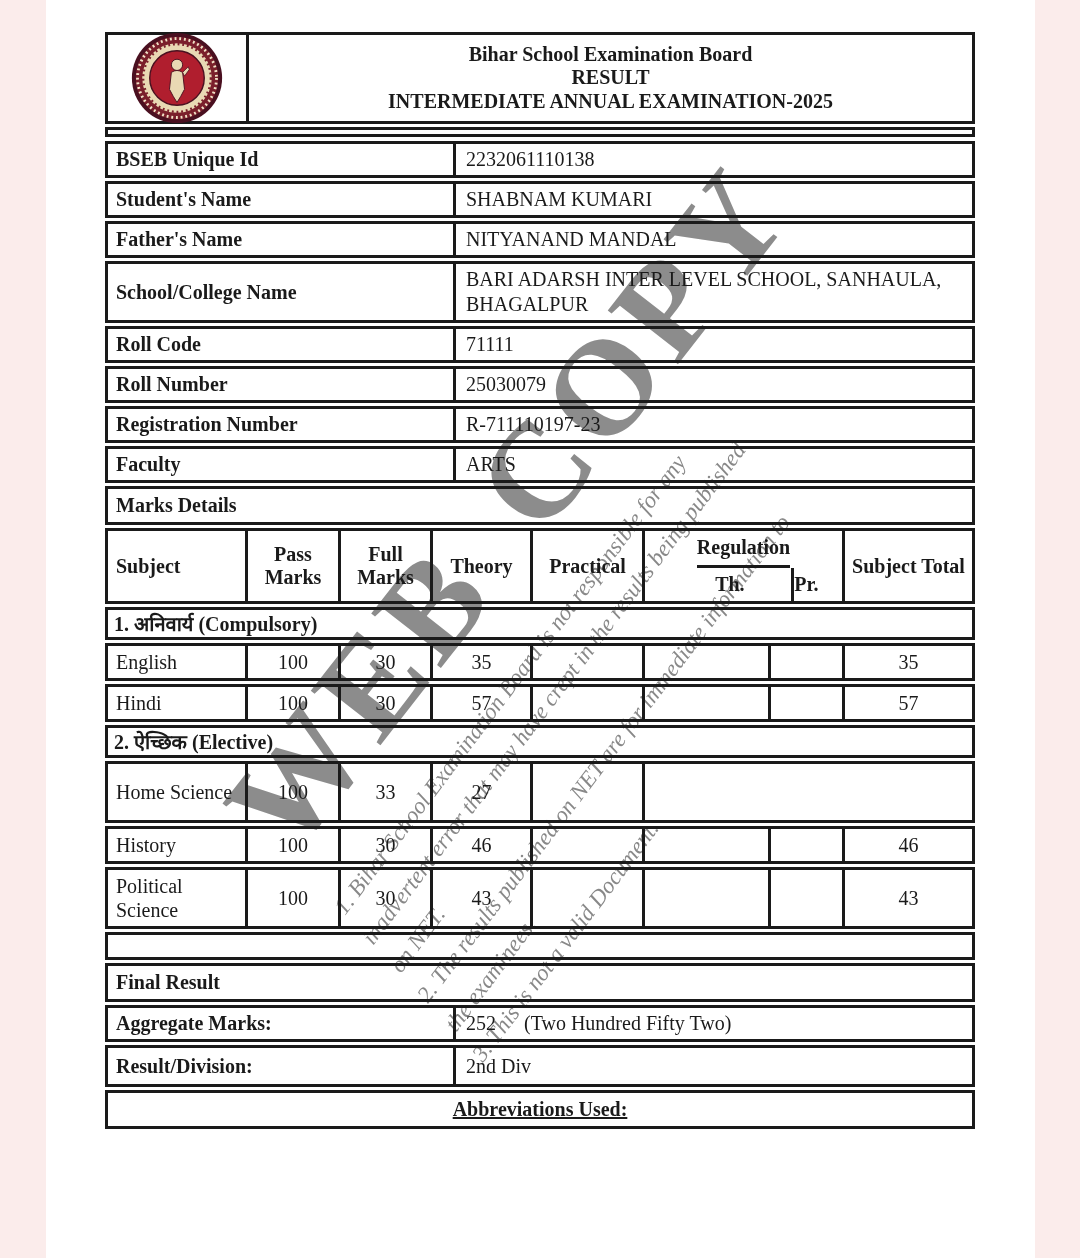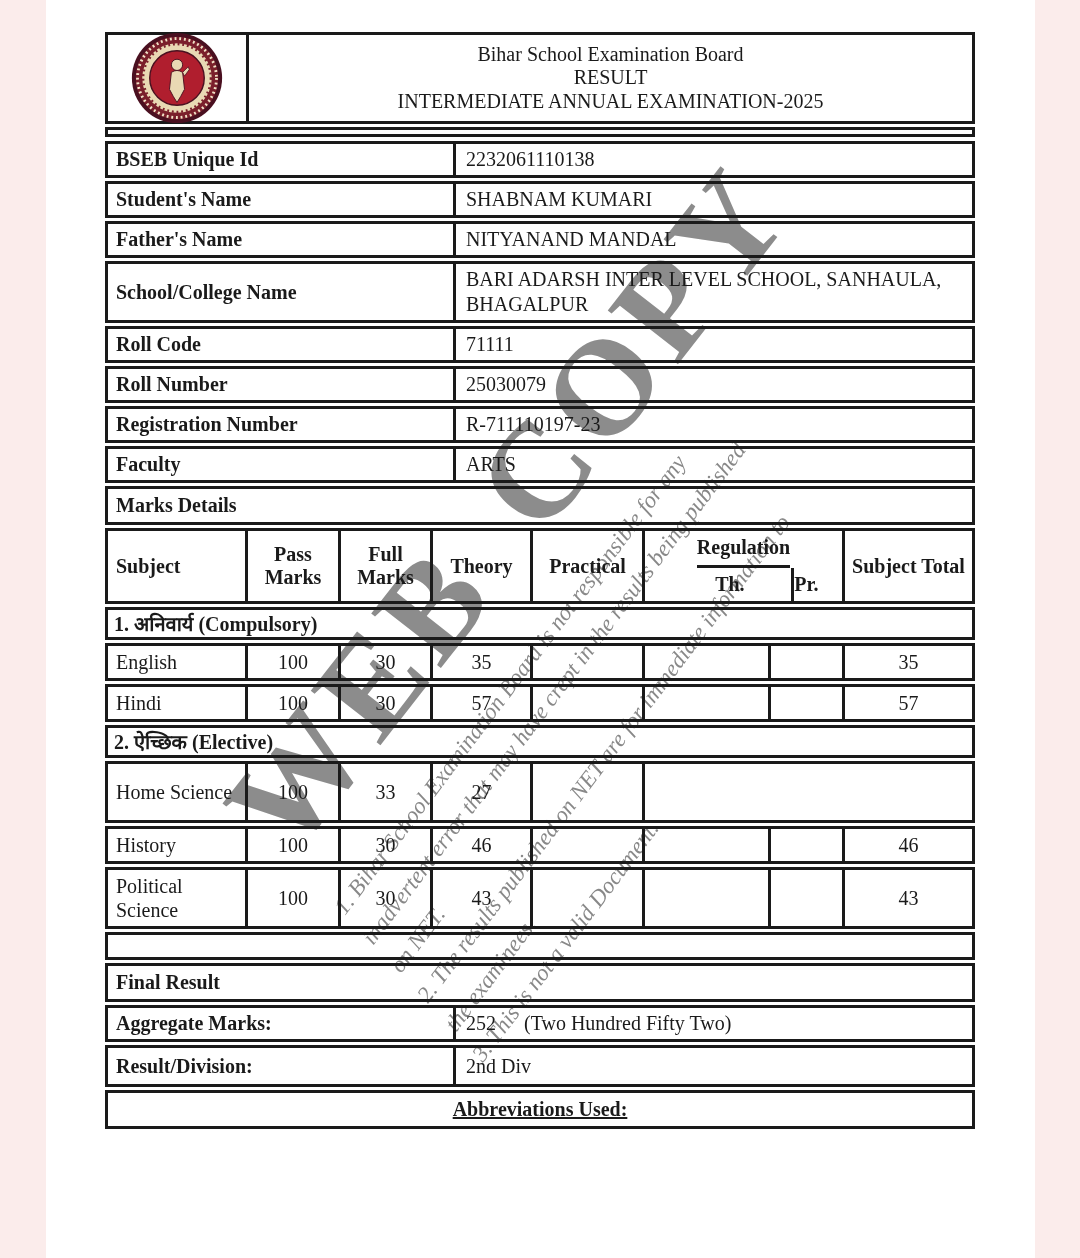--- a/index.html
+++ b/index.html
@@ -18,21 +18,21 @@
   #wm3{left:366px;top:992px;} #wm4{left:394px;top:1021px;} #wm5{left:421px;top:1051px;}
 
   
   .doc{position:absolute;left:105px;top:32px;width:870px;z-index:2;}
   .box{border:3px solid #1a1a1a;margin-bottom:3px;box-sizing:border-box;
     display:flex;align-items:stretch;background:transparent;position:relative;}
   .hdr-box{height:92px;}
   .logo-cell{width:138px;border-right:3px solid #1a1a1a;display:flex;
     align-items:center;justify-content:center;}
   .title-cell{flex:1;display:flex;flex-direction:column;justify-content:center;
-    align-items:center;text-align:center;font-weight:normal;font-size:20px;line-height:1.18;}
+    align-items:center;text-align:center;font-weight:bold;font-size:20px;line-height:1.18;}
   .spacer-bar{height:10px;margin-bottom:4px;}
 
   .info-row{min-height:37px;}
   .lbl{width:348px;border-right:3px solid #1a1a1a;display:flex;align-items:center;
     padding:3px 8px;font-weight:bold;font-size:20px;box-sizing:border-box;}
   .val{flex:1;display:flex;align-items:center;padding:3px 10px;font-size:20px;
     white-space:pre-line;line-height:1.25;}
   .full-row{min-height:37px;display:flex;align-items:center;padding:5px 8px;
     font-weight:bold;font-size:20px;}
 

